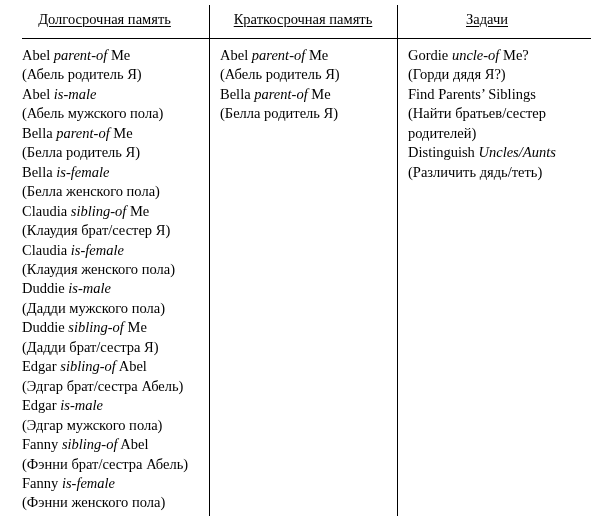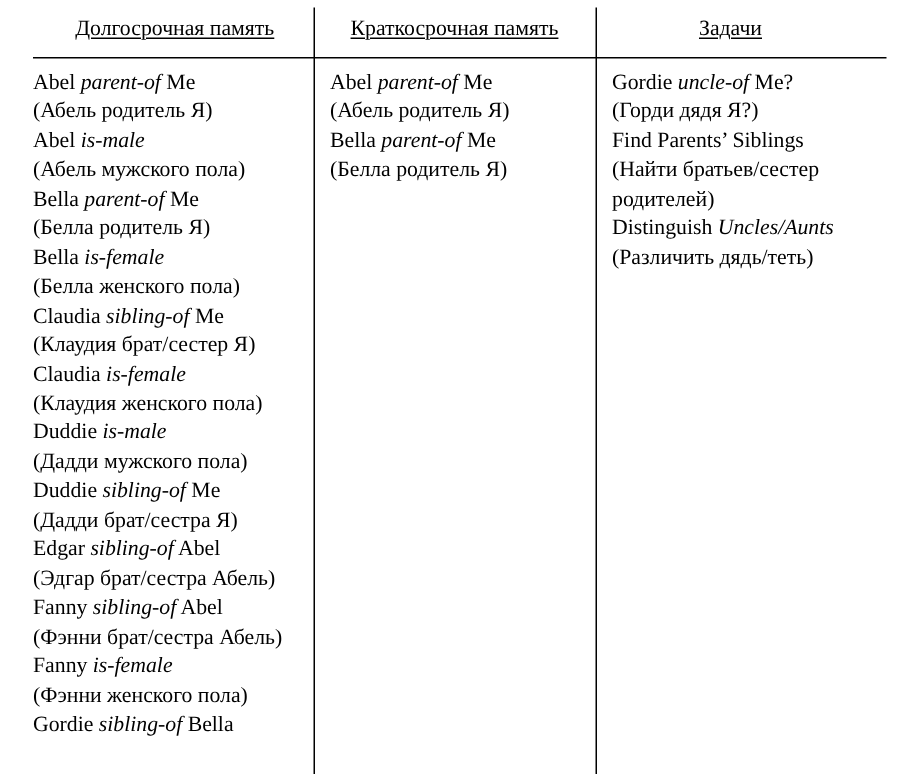--- a/index.html
+++ b/index.html
@@ -38,21 +38,21 @@
     font-size: 14.5px;
     line-height: 19px;
     text-align: center;
     white-space: nowrap;
   }
   .col-head span {
     text-decoration: underline;
     text-underline-offset: 2px;
     text-decoration-thickness: 1px;
   }
-  .col-head-1 { left: 12px;    width: 209px; }
+  .col-head-1 { left: 0;    width: 209px; }
   .col-head-2 { left: 209px; width: 188px; }
   .col-head-3 { left: 397px; width: 180px; }
 
   
   .hrule {
     position: absolute;
     left: 22px;
     top: 38px;
     width: 569px;
     height: 0;
@@ -156,20 +156,24 @@
         </div>
         <div class="entry">
           <span class="line"><span>Duddie</span> <span class="rel">sibling-of</span> <span>Me</span></span>
           <span class="line">(Дадди брат/сестра Я)</span>
         </div>
         <div class="entry">
           <span class="line"><span>Edgar</span> <span class="rel">sibling-of</span> <span>Abel</span></span>
           <span class="line wrapline">(Эдгар брат/сестра Абель)</span>
         </div>
         <div class="entry">
+          <span class="line"><span>Edgar</span> <span class="rel">is-male</span></span>
+          <span class="line">(Эдгар мужского пола)</span>
+        </div>
+        <div class="entry">
           <span class="line"><span>Fanny</span> <span class="rel">sibling-of</span> <span>Abel</span></span>
           <span class="line wrapline">(Фэнни брат/сестра Абель)</span>
         </div>
         <div class="entry">
           <span class="line"><span>Fanny</span> <span class="rel">is-female</span></span>
           <span class="line">(Фэнни женского пола)</span>
         </div>
         <div class="entry">
           <span class="line"><span>Gordie</span> <span class="rel">sibling-of</span> <span>Bella</span></span>
         </div>

